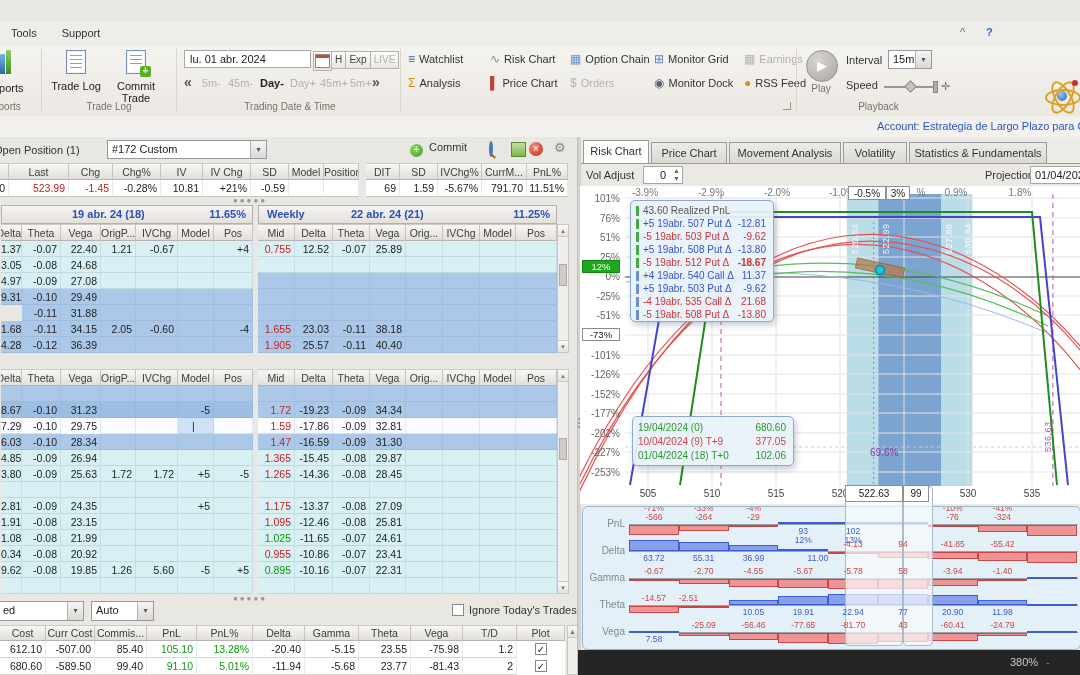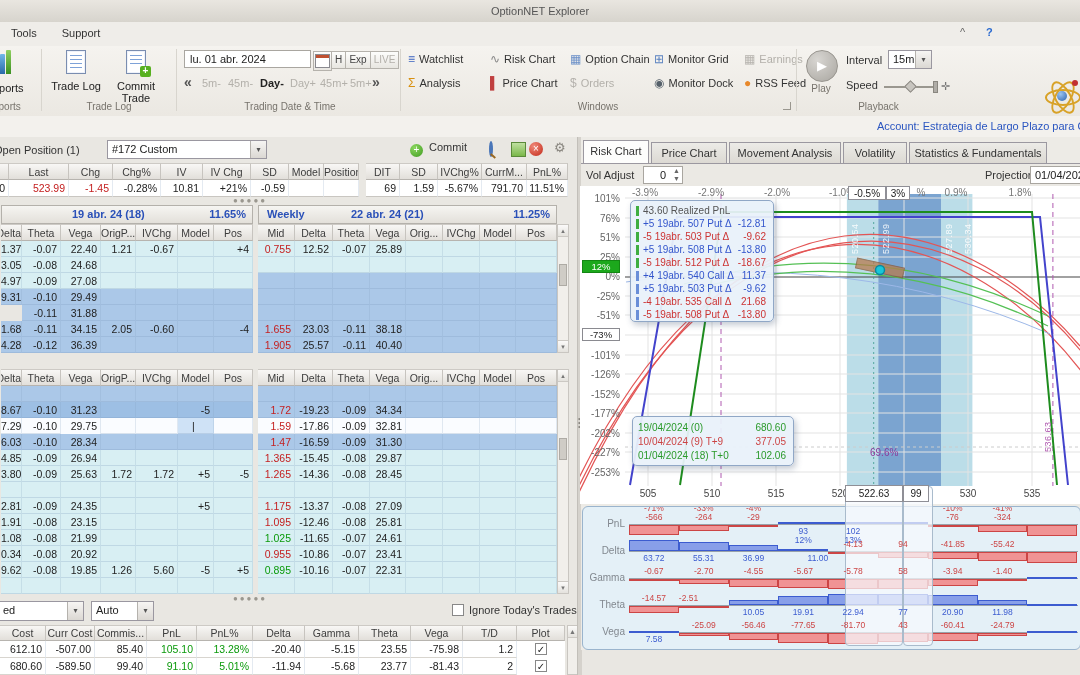--- a/index.html
+++ b/index.html
@@ -68,23 +68,20 @@
   .atom .orb.o2{transform:rotate(60deg)}.atom .orb.o3{transform:rotate(-60deg)}
   .atom .core{position:absolute;left:13px;top:13px;width:10px;height:10px;border-radius:50%;background:radial-gradient(circle at 35% 30%,#9cc4f0,#2a62b0)}
   .atom .dot{position:absolute;right:2px;top:2px;width:6px;height:6px;border-radius:50%;background:#c23030}
   .taskbar{background:#252525;color:#c8c8c8;font-size:11px}
 </style>
 </head>
 <body>
 
 <div id="app">
 
-  <div class="abs titlebar">
-    <span>OptionNET Explorer</span>
-  </div>
 
   <div class="abs menubar">
     <span class="menuitem">Tools</span>
     <span class="menuitem">Support</span>
     <span class="abs" style="left:960px;top:4px;color:#666">^</span>
     <span class="abs" style="left:986px;top:4px;color:#2a6ad0;font-weight:bold">?</span>
   </div>
 
   <div class="abs ribbon">
 
@@ -173,21 +170,20 @@
         </div>
         <div class="rbtn" style="position: absolute; left: 246px; top: 0px;">
           <span style="color: rgb(85, 96, 106); font-size: 12px;">◉</span>
           <span>Monitor Dock</span>
         </div>
         <div class="rbtn" style="position: absolute; left: 336px; top: 0px;">
           <span style="color: rgb(232, 136, 42); font-size: 12px;">●</span>
           <span>RSS Feed</span>
         </div>
       </div>
-    <div class="abs grouplabel" style="left:408px;top:54px;width:380px">Windows</div>
     <div class="abs" style="left:783px;top:56px;width:7px;height:7px;border:1px solid #9a978f;border-top:none;border-left:none"></div>
     <div class="abs rdiv" style="left:796px"></div>
 
     <div class="abs" style="left:806px;top:4px">
       <div class="playcirc">▶</div>
       <div class="grouplabel" style="width:30px">Play</div>
     </div>
     <div class="abs" style="left:846px;top:8px;color:#333">Interval</div>
     <div class="abs dd" style="left:888px;top:4px;width:44px;height:19px">
       <span class="txt">15m</span>
@@ -803,21 +799,21 @@
           <span style="margin-left: auto; color: rgb(204, 51, 51);">-9.62</span>
         </div>
         <div class="ttrow">
           <span class="ttbar" style="background: rgb(63, 174, 63);"></span>
           <span style="color: rgb(51, 85, 204);">+5 19abr. 508 Put Δ</span>
           <span style="margin-left: auto; color: rgb(51, 85, 204);">-13.80</span>
         </div>
         <div class="ttrow">
           <span class="ttbar" style="background: rgb(63, 174, 63);"></span>
           <span style="color: rgb(204, 51, 51);">-5 19abr. 512 Put Δ</span>
-          <span style="margin-left: auto; color: rgb(204, 51, 51);">-18.67</span>
+          <span style="margin-left: auto; color: rgb(204, 51, 51); font-weight: bold;">-18.67</span>
         </div>
         <div class="ttrow">
           <span class="ttbar" style="background: rgb(106, 143, 216);"></span>
           <span style="color: rgb(51, 85, 204);">+4 19abr. 540 Call Δ</span>
           <span style="margin-left: auto; color: rgb(51, 85, 204);">11.37</span>
         </div>
         <div class="ttrow">
           <span class="ttbar" style="background: rgb(106, 143, 216);"></span>
           <span style="color: rgb(51, 85, 204);">+5 19abr. 503 Put Δ</span>
           <span style="margin-left: auto; color: rgb(51, 85, 204);">-9.62</span>
@@ -942,14 +938,18 @@
       <div style="position: absolute; left: 245.2px; width: 49.8px; text-align: center; font-size: 8.5px; line-height: 9px; color: rgb(204, 69, 69); z-index: 6; top: 114px;">-81.70</div>
       <div style="position: absolute; left: 295px; top: 126px; width: 49.8px; height: 9px; background: rgba(242, 130, 130, 0.85); border: 1px solid rgb(204, 69, 69); box-sizing: border-box;"></div>
       <div style="position: absolute; left: 295px; width: 49.8px; text-align: center; font-size: 8.5px; line-height: 9px; color: rgb(204, 69, 69); z-index: 6; top: 114px;">43</div>
       <div style="position: absolute; left: 344.8px; top: 126px; width: 49.8px; height: 8px; background: rgba(242, 130, 130, 0.85); border: 1px solid rgb(204, 69, 69); box-sizing: border-box;"></div>
       <div style="position: absolute; left: 344.8px; width: 49.8px; text-align: center; font-size: 8.5px; line-height: 9px; color: rgb(204, 69, 69); z-index: 6; top: 114px;">-60.41</div>
       <div style="position: absolute; left: 394.6px; top: 126px; width: 49.8px; height: 3px; background: rgba(242, 130, 130, 0.85); border: 1px solid rgb(204, 69, 69); box-sizing: border-box;"></div>
       <div style="position: absolute; left: 394.6px; width: 49.8px; text-align: center; font-size: 8.5px; line-height: 9px; color: rgb(204, 69, 69); z-index: 6; top: 114px;">-24.79</div>
       <div style="position: absolute; left: 444.4px; top: 124px; width: 49.8px; height: 1px; background: rgba(120, 145, 230, 0.85); border: 1px solid rgb(60, 92, 208); box-sizing: border-box;"></div>
     </div>
 
+  <div class="abs taskbar" style="left:578px;top:650px;width:502px;height:25px">
+    <span class="abs" style="left:432px;top:6px">380%</span>
+    <span class="abs" style="left:468px;top:6px;color:#888">-</span>
+  </div>
 
 </div>
 
 </body></html>

